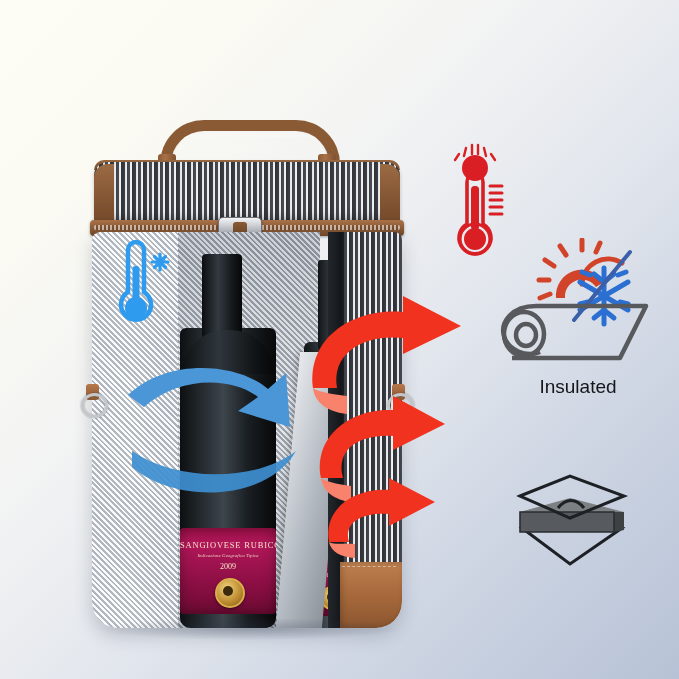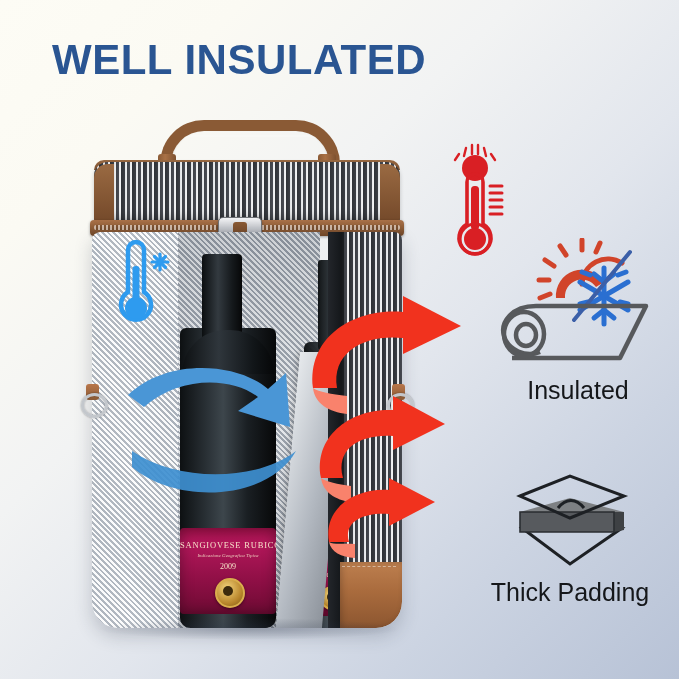--- a/index.html
+++ b/index.html
@@ -383,21 +383,21 @@
     text-align: center;
     z-index: 30;
   }
   .feature .icon-wrap {
     display: block;
     margin: 0 auto;
   }
   .feature .caption {
     display: block;
     margin-top: 4px;
-    font-size: 25px;
+    font-size: 19px;
     color: #15171a;
     white-space: nowrap;
   }
   #feature-insulated { left: 478px; top: 238px; width: 200px; }
   #feature-padding   { left: 462px; top: 470px; width: 216px; }
 </style>
 </head>
 <body>
 
 <div id="canvas">
@@ -582,18 +582,16 @@
 
         <path d="M58 42 L 152 42 L 152 62 L 58 62 Z" fill="#575a5e"></path>
         <path d="M58 42 L 108 28 L 162 42 L 152 42 L 58 42 Z" fill="#7d8083"></path>
         <path d="M152 42 L 162 42 L 162 60 L 152 62 Z" fill="#3e4144"></path>
         <path d="M58 42 L 152 42 L 152 62 L 58 62 Z" fill="none" stroke="#2a2d31" stroke-width="1.6"></path>
 
         <path d="M58 26 L 108 6 L 162 26 L 108 48 Z" fill="none" stroke="#1d2024" stroke-width="3"></path>
         <path d="M96 38 C 104 28, 114 28, 122 38" fill="none" stroke="#1d2024" stroke-width="3"></path>
       </svg>
     </span>
-    <span class="caption">Thick Padding</span>
-  </div>
-
-  <div class="headline">WELL INSULATED</div>
+  </div>
+
 
 </div>
 
 </body></html>

